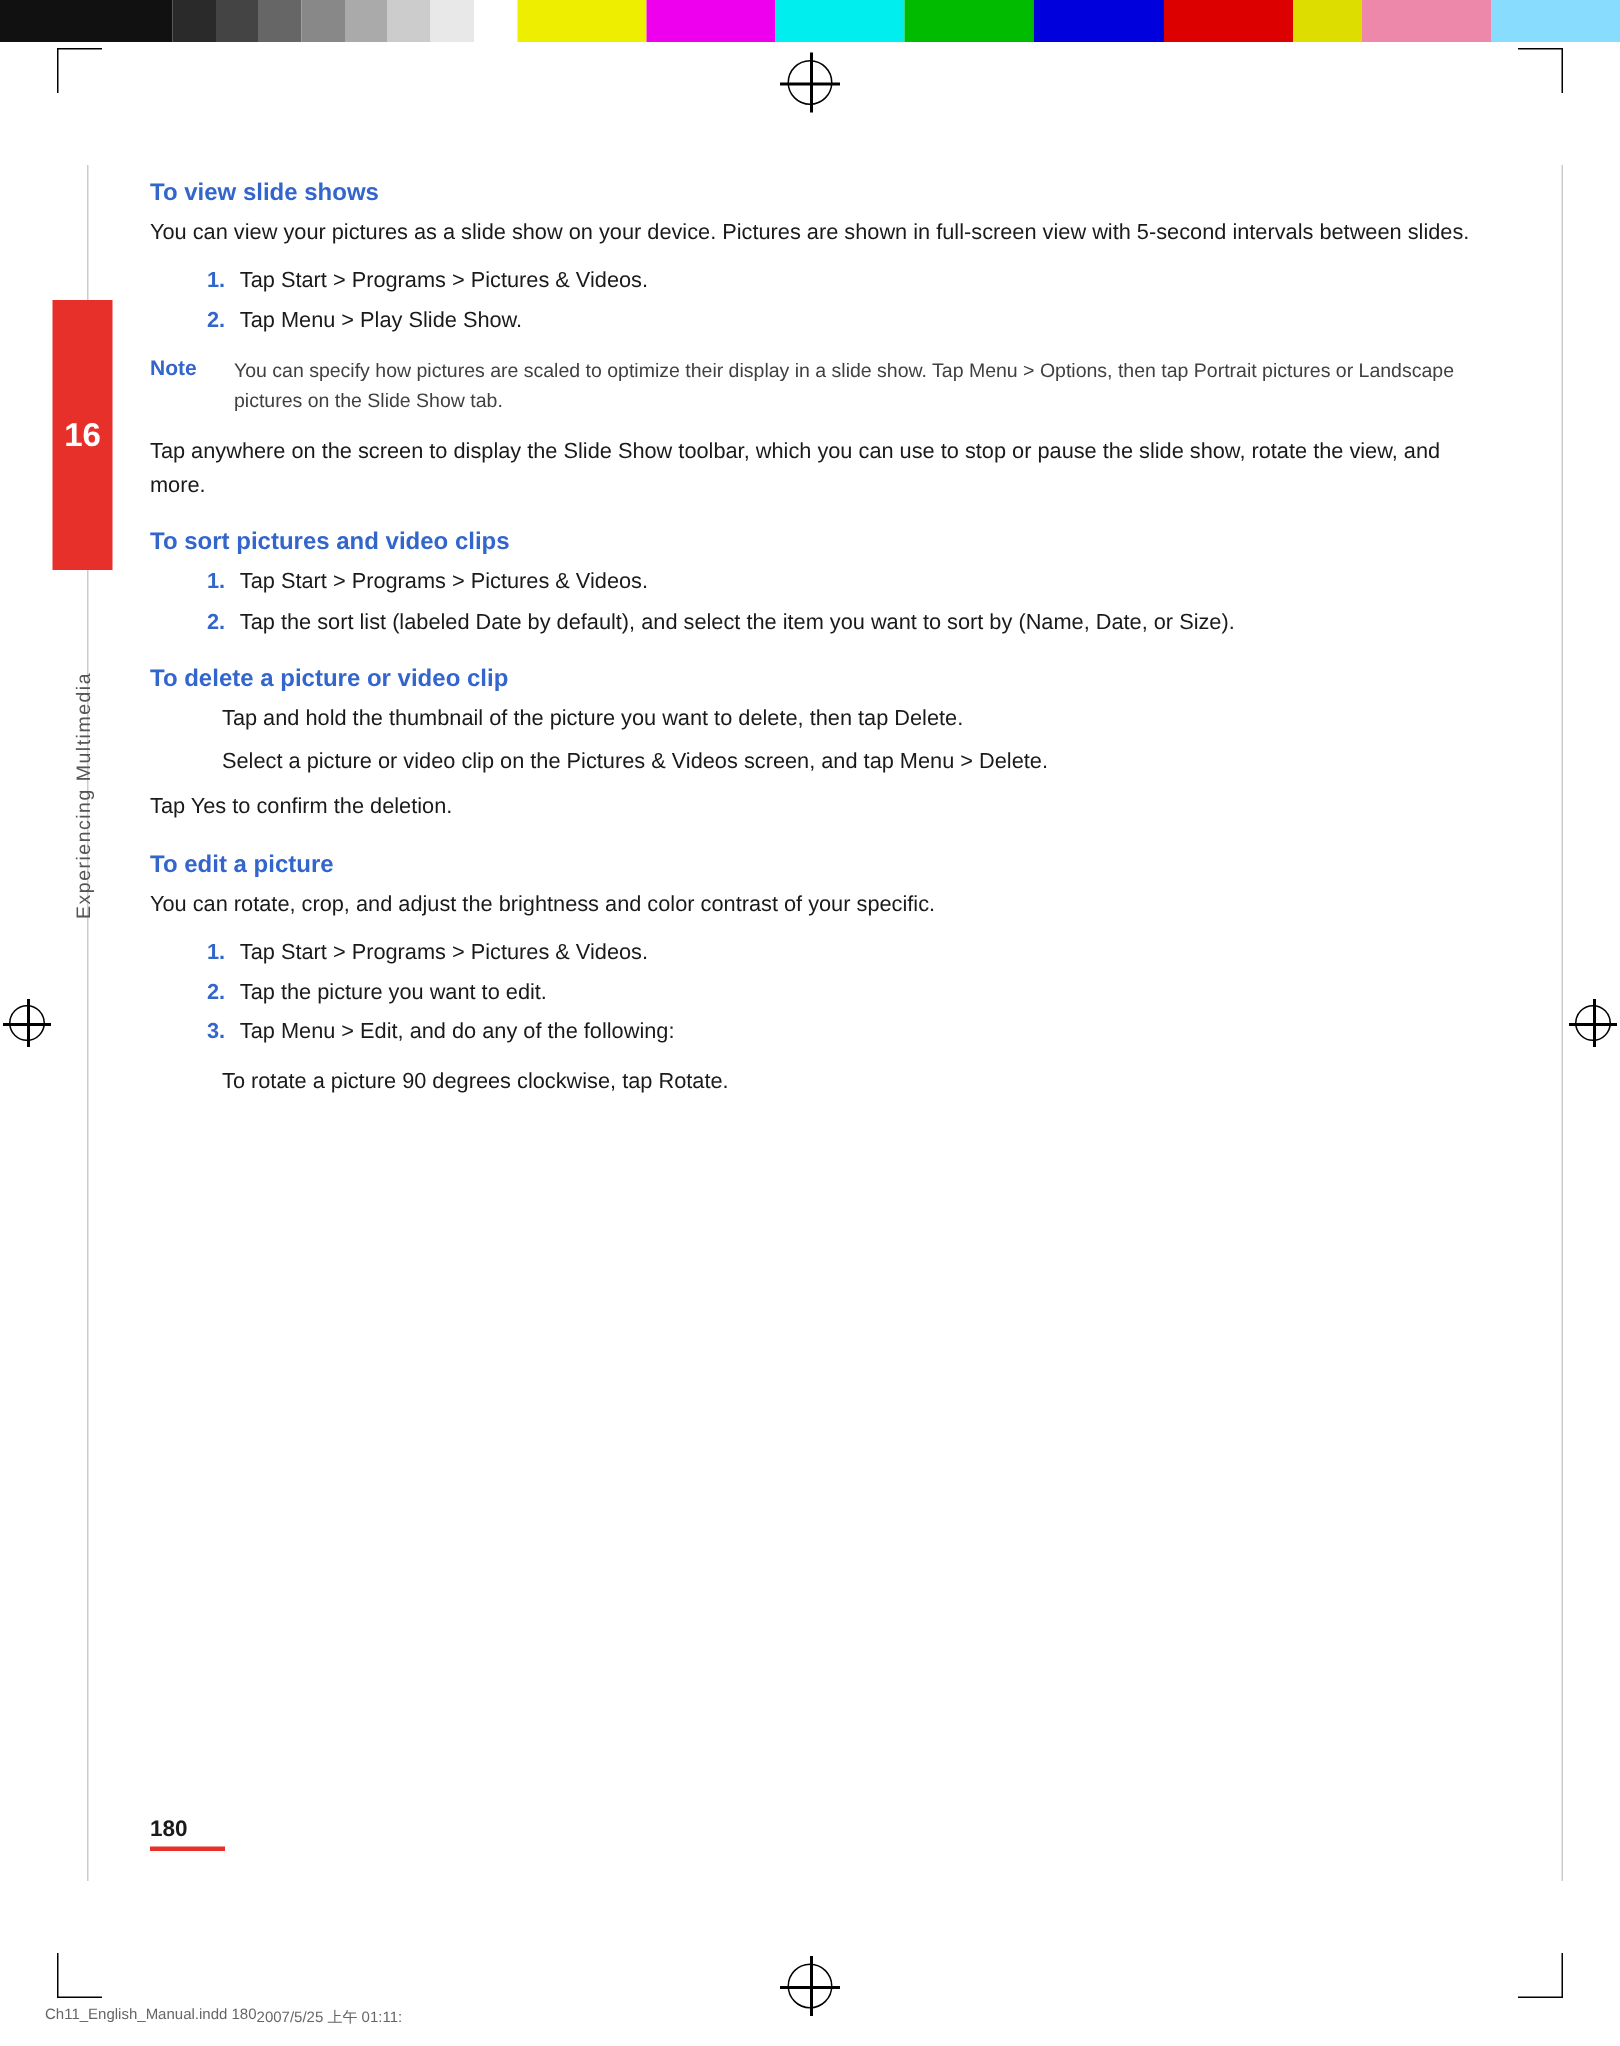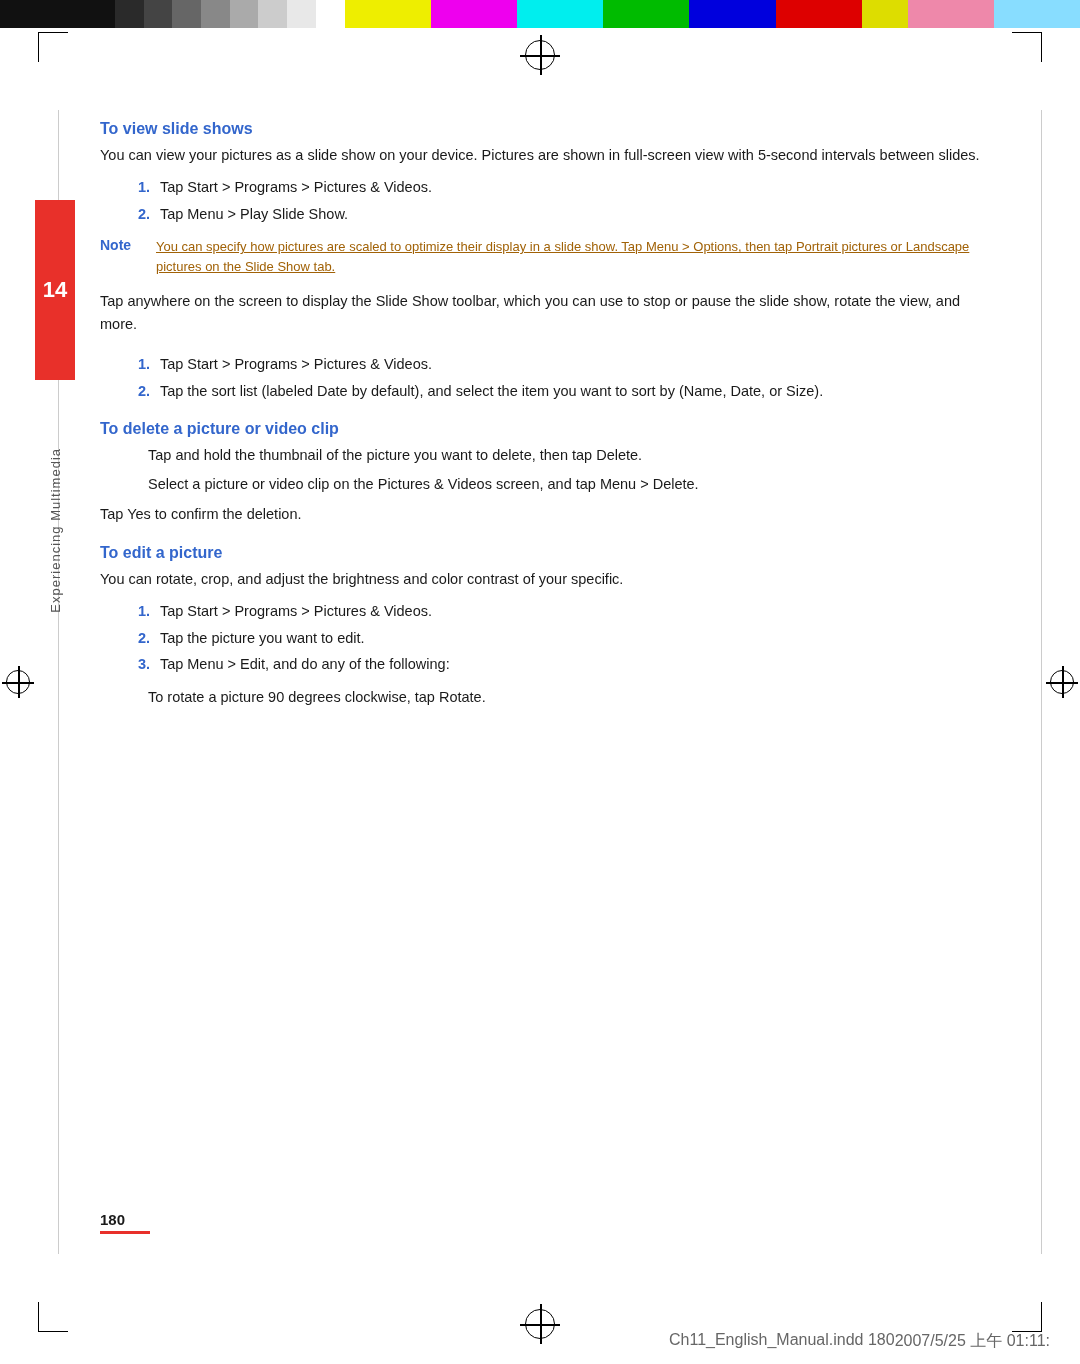--- a/index.html
+++ b/index.html
@@ -143,24 +143,23 @@
 
     .note-label {
       font-size: 14px;
       color: #3366cc;
       font-weight: bold;
       min-width: 40px;
     }
 
     .note-text {
       font-size: 13px;
-      color: #a16207;
+      color: #404040;
       line-height: 1.5;
       flex: 1;
-      text-decoration: underline;
     }
 
     
     .section {
       margin-bottom: 18px;
     }
 
     
     .indented-block {
       margin-left: 48px;
@@ -390,21 +389,21 @@
   </div>
 </div>
 
 <div class="main-content">
 
   <div class="left-border"></div>
 
   <div class="right-border"></div>
 
   <div class="chapter-tab">
-    <span class="chapter-number">14</span>
+    <span class="chapter-number">16</span>
   </div>
 
   <div class="vertical-label">
     <span>Experiencing Multimedia</span>
   </div>
 
   <div class="section" style="margin-top: 10px;">
     <div class="section-heading">To view slide shows</div>
     <p class="body-text">You can view your pictures as a slide show on your device. Pictures are shown in full-screen view with 5-second intervals between slides.</p>
     <ol class="numbered-list">
@@ -418,20 +417,21 @@
       </li>
     </ol>
     <div class="note-block">
       <span class="note-label">Note</span>
       <span class="note-text">You can specify how pictures are scaled to optimize their display in a slide show. Tap Menu &gt; Options, then tap Portrait pictures or Landscape pictures on the Slide Show tab.</span>
     </div>
     <p class="body-text">Tap anywhere on the screen to display the Slide Show toolbar, which you can use to stop or pause the slide show, rotate the view, and more.</p>
   </div>
 
   <div class="section">
+    <div class="section-heading">To sort pictures and video clips</div>
     <ol class="numbered-list">
       <li>
         <span class="num">1.</span>
         <span>Tap Start &gt; Programs &gt; Pictures &amp; Videos.</span>
       </li>
       <li>
         <span class="num">2.</span>
         <span>Tap the sort list (labeled Date by default), and select the item you want to sort by (Name, Date, or Size).</span>
       </li>
     </ol>
@@ -468,16 +468,16 @@
     </div>
   </div>
 
   <div class="page-number-area">
     <div class="page-number">180</div>
     <div class="page-number-underline"></div>
   </div>
 
 </div>
 
-<div class="bottom-footer" style="position:absolute;bottom:12px;left:30px;right:30px;display:flex;justify-content:flex-end;font-size:16px;color:#666;margin-top:41px;">
+<div class="bottom-footer" style="position:absolute;bottom:12px;left:30px;right:30px;display:flex;justify-content:flex-start;font-size:10px;color:#666;margin-top:41px;">
   <span>Ch11_English_Manual.indd   180</span>
   <span>2007/5/25   上午 01:11:</span>
 </div>
 
 </body></html>

